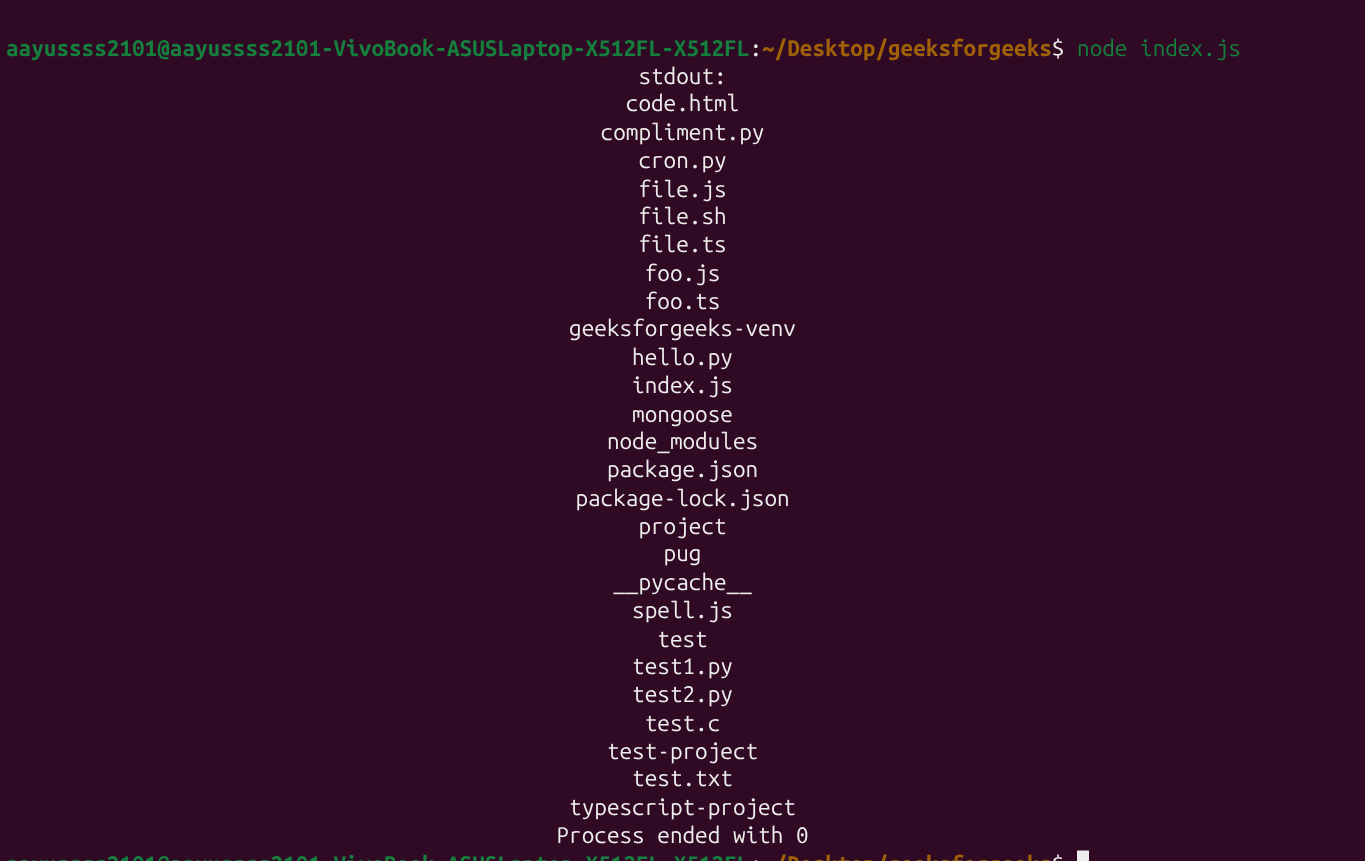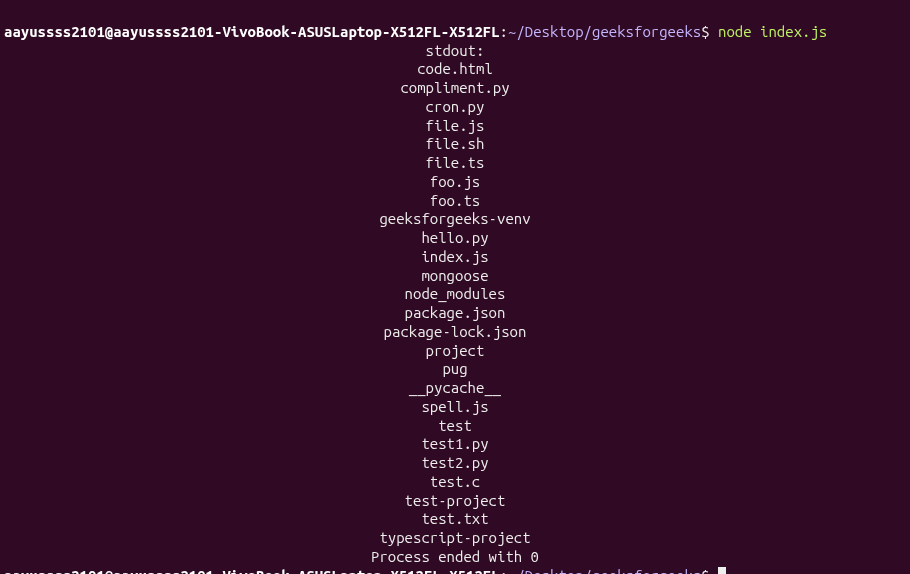--- a/index.html
+++ b/index.html
@@ -15,35 +15,35 @@
       line-height: 1.25;
       padding: 4px;
       width: 910px;
       height: 574px;
       overflow: hidden;
     }
     .terminal {
       white-space: pre;
     }
     .user-host {
-      color: #ffffff;
+      color: #15803d;
       font-weight: bold;
     }
     .colon {
       color: #eeeeec;
     }
     .path {
-      color: #c4b5fd;
-      font-weight: normal;
+      color: #a16207;
+      font-weight: bold;
     }
     .dollar {
       color: #eeeeec;
     }
     .command {
-      color: #bef264;
+      color: #15803d;
       margin-top: 29px;
     }
     .cursor {
       display: inline-block;
       width: 8px;
       height: 16px;
       background-color: #eeeeec;
       vertical-align: text-bottom;
       margin-bottom: 1px;
     }

